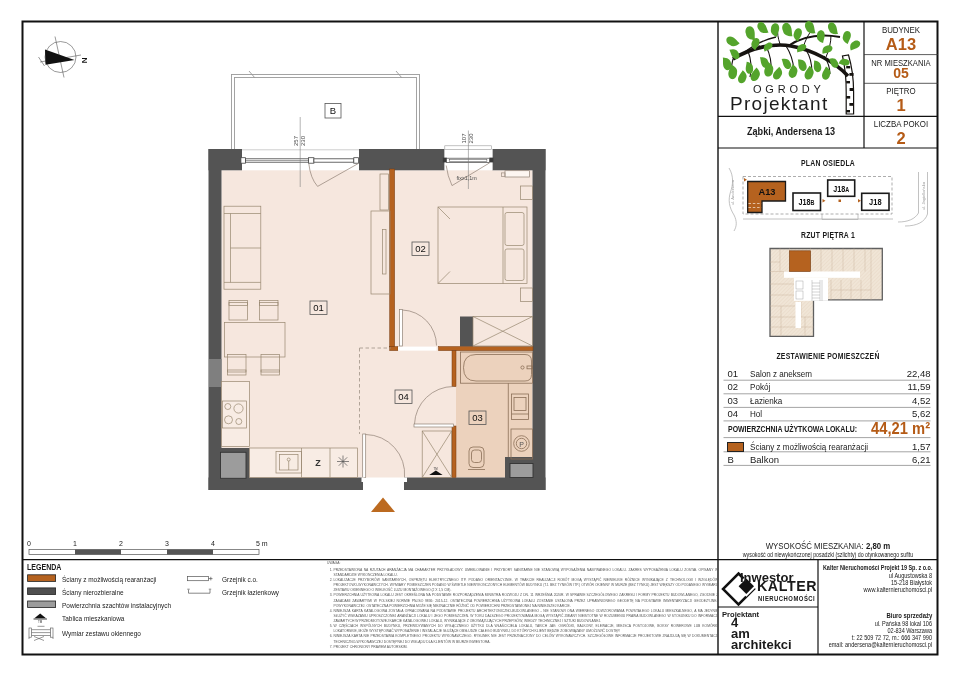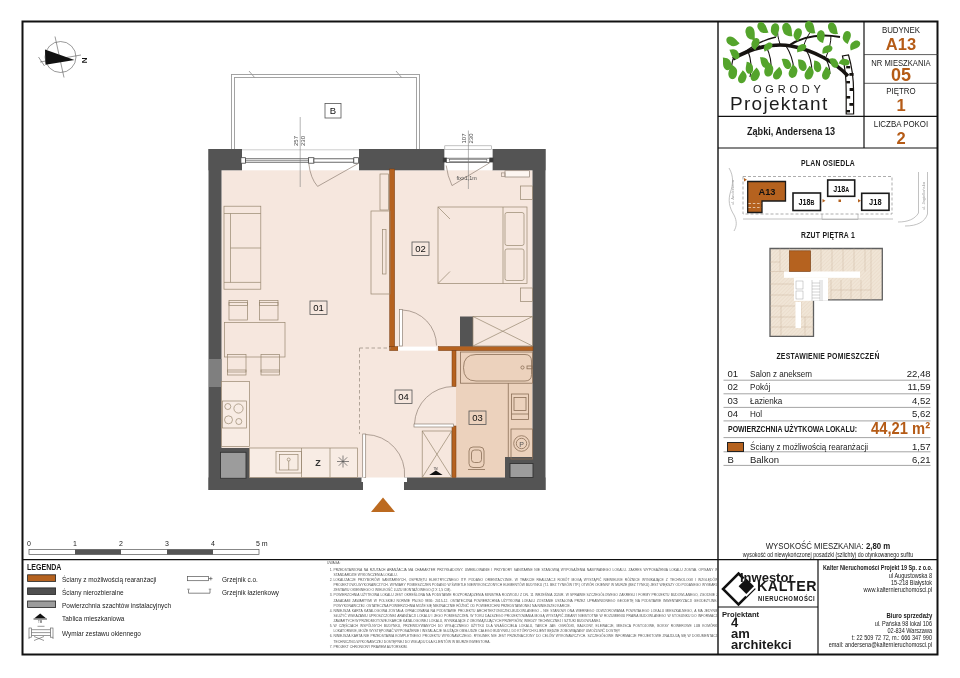--- a/index.html
+++ b/index.html
@@ -432,21 +432,21 @@
   </g>
 
 </svg>
 
 <div class="abs" style="left:753px;top:82.5px;font-size:11px;letter-spacing:3.8px;color:#1c1c1c;">OGRODY</div>
 <div class="abs" style="left:730px;top:93px;font-size:19px;letter-spacing:1.3px;color:#1c1c1c;">Projektant</div>
 
 <div class="abs c" style="left:864px;top:24.5px;width:74px;font-size:9.3px;transform:scaleX(0.85);transform-origin:50% 0;">BUDYNEK</div>
 <div class="abs c b or" style="left:864px;top:35px;width:74px;font-size:16.5px;">A13</div>
 <div class="abs c" style="left:864px;top:57.5px;width:74px;font-size:9.3px;transform:scaleX(0.82);transform-origin:50% 0;">NR MIESZKANIA</div>
-<div class="abs c b or" style="left:864px;top:64.5px;width:74px;font-size:18px;">05</div>
+<div class="abs c b or" style="left:864px;top:64.5px;width:74px;font-size:14px;">05</div>
 <div class="abs c" style="left:864px;top:86px;width:74px;font-size:9.3px;transform:scaleX(0.85);transform-origin:50% 0;">PIĘTRO</div>
 <div class="abs c b or" style="left:864px;top:96px;width:74px;font-size:16.5px;">1</div>
 <div class="abs c" style="left:864px;top:119px;width:74px;font-size:9.3px;transform:scaleX(0.85);transform-origin:50% 0;">LICZBA POKOI</div>
 <div class="abs c b or" style="left:864px;top:128.5px;width:74px;font-size:16.5px;">2</div>
 <div class="abs c b" style="left:718px;top:125px;width:146px;font-size:11.5px;transform:scaleX(0.79);transform-origin:50% 0;">Ząbki, Andersena 13</div>
 
 <div class="abs c b" style="left:718px;top:158px;width:220px;font-size:8.4px;letter-spacing:0.3px;transform:scaleX(0.82);transform-origin:50% 0;">PLAN OSIEDLA</div>
 <div class="abs c b" style="left:718px;top:229.5px;width:220px;font-size:8.4px;letter-spacing:0.3px;transform:scaleX(0.82);transform-origin:50% 0;">RZUT PIĘTRA 1</div>
 <div class="abs c b" style="left:718px;top:351px;width:220px;font-size:8.4px;letter-spacing:0.3px;transform:scaleX(0.82);transform-origin:50% 0;">ZESTAWIENIE POMIESZCZEŃ</div>
 

